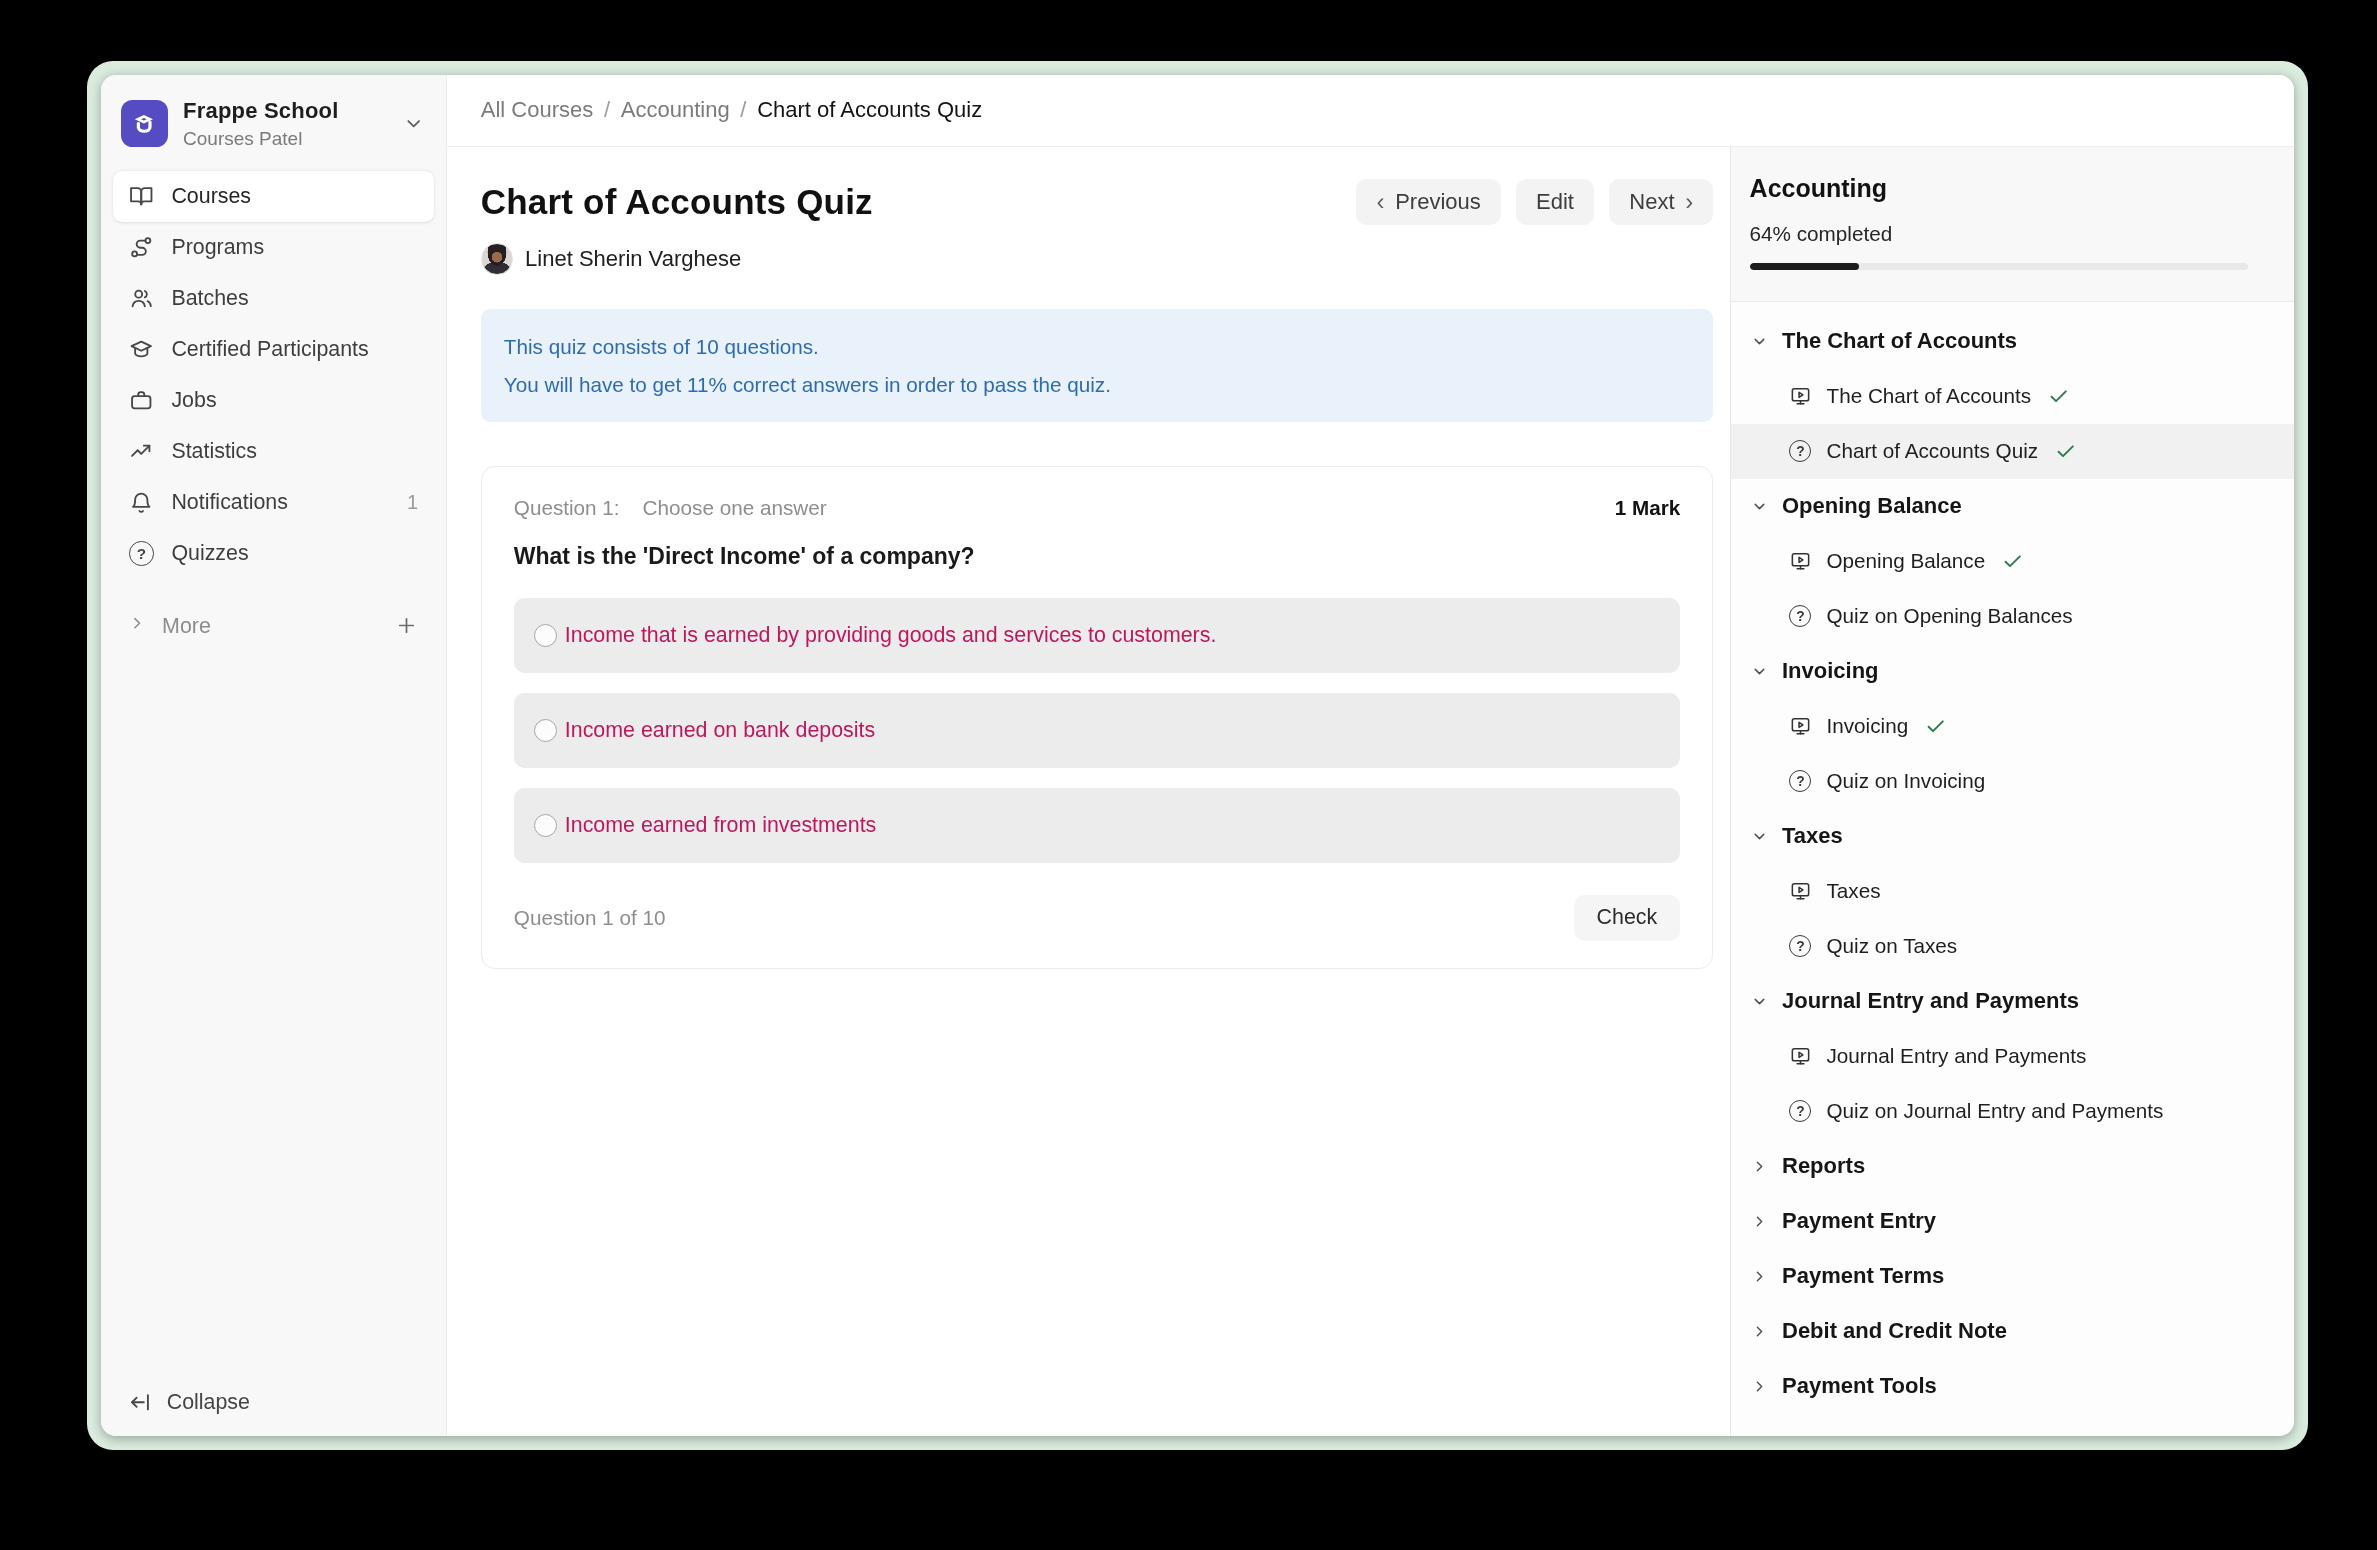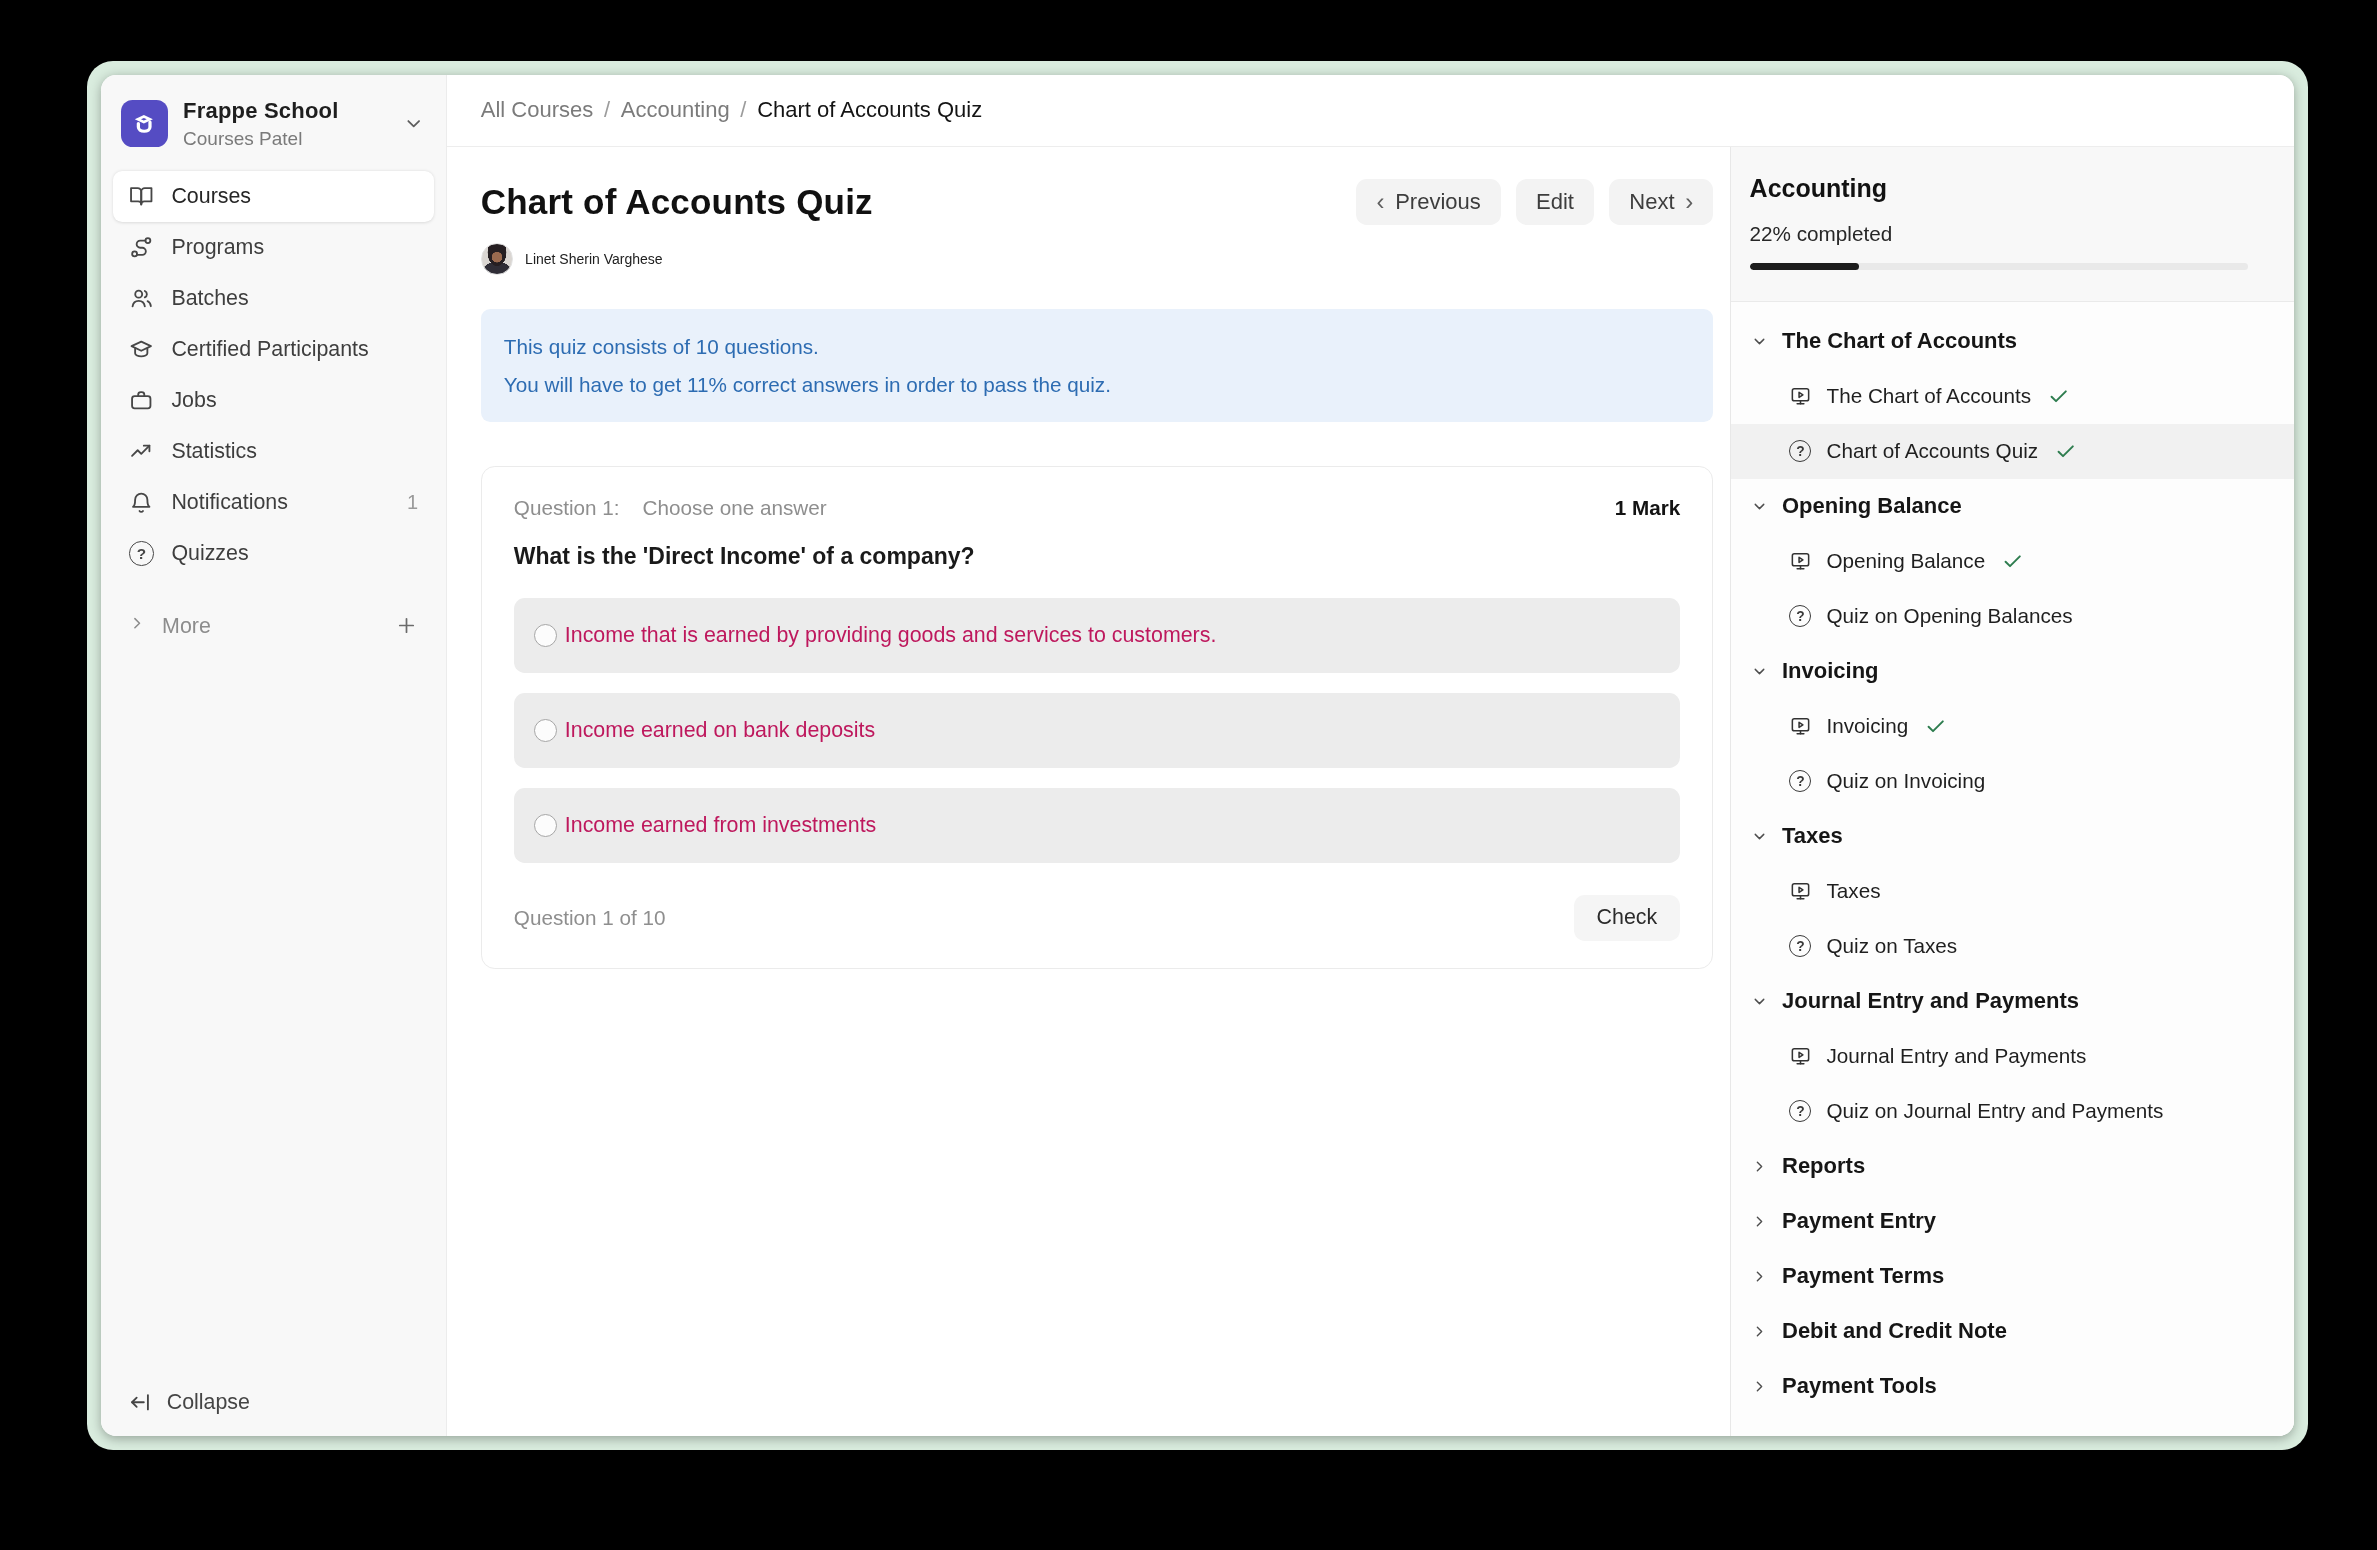--- a/index.html
+++ b/index.html
@@ -45,21 +45,21 @@
   .body-row{flex:1;display:flex;min-height:0;}
 
   
   .main{flex:1;min-width:0;padding:32px 17px 0 34px;box-sizing:border-box;}
   .title-row{display:flex;align-items:center;}
   h1{font-size:35px;font-weight:700;color:#111;margin:0;letter-spacing:0.2px;}
   .actions{margin-left:auto;display:flex;gap:15.3px;}
   .btn{height:46px;border-radius:10.7px;background:#F3F3F3;border:none;font-size:22px;color:#3D3D3D;
        display:flex;align-items:center;gap:10.7px;padding:0 20px;font-family:inherit;cursor:default;}
   .bchev{color:#5F5F5F;font-size:24px;line-height:1;}
-  .author-row{margin-top:18.4px;display:flex;align-items:center;gap:12.3px;font-size:14px;color:#202020;}
+  .author-row{margin-top:18.4px;display:flex;align-items:center;gap:12.3px;font-size:22px;color:#202020;}
   .avatar{width:32px;height:32px;border-radius:50%;flex:none;border:0.8px solid #E3E3E3;box-sizing:border-box;
     background-image:
       radial-gradient(circle at 50% 44%, #9a6a4f 0 23%, rgba(0,0,0,0) 24%),
       radial-gradient(ellipse at 50% 28%, #261f22 0 44%, rgba(0,0,0,0) 45%),
       radial-gradient(circle at 50% 118%, #2f2d36 0 46%, rgba(0,0,0,0) 47%),
       linear-gradient(#DAD6D2,#DAD6D2);}
   .notice{margin-top:34px;background:#E9F1FB;border-radius:9.2px;padding:18.4px 23px;
           font-size:20.7px;color:#2D6CB2;line-height:38px;}
   .qcard{margin-top:44px;border:1.5px solid #EBEBEB;border-radius:13.8px;padding:29px 32px 27.6px;
          box-sizing:border-box;background:#fff;}
@@ -292,21 +292,21 @@
            <div class="qfoot">
              <span>Question 1 of 10</span>
              <button class="check-btn">Check</button>
            </div>
          </section>
        </main>
 
        <aside class="panel">
          <div class="panel-header">
            <h2>Accounting</h2>
-           <div class="completed">22% completed</div>
+           <div class="completed">64% completed</div>
            <div class="pbar">
              <div class="pfill" style="width: 22%;"></div>
            </div>
          </div>
 
          <div class="outline">
 
            <div class="sec">
              <span class="chev-ic">
                     <svg width="17" height="17" viewBox="0 0 24 24" fill="none" stroke="currentColor" stroke-width="2" stroke-linecap="round" stroke-linejoin="round">

